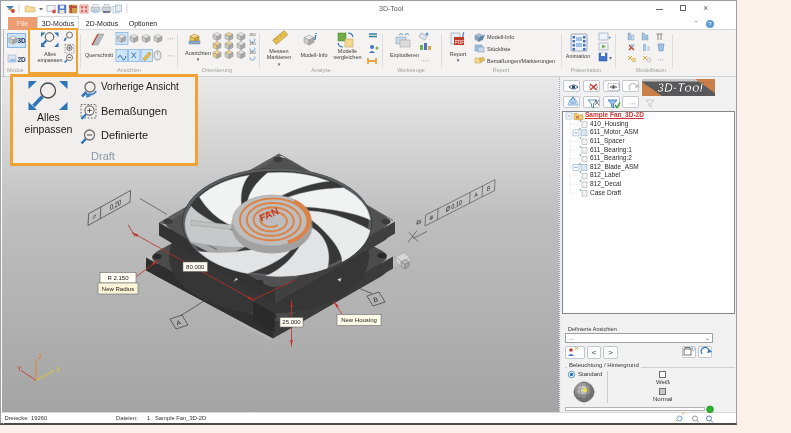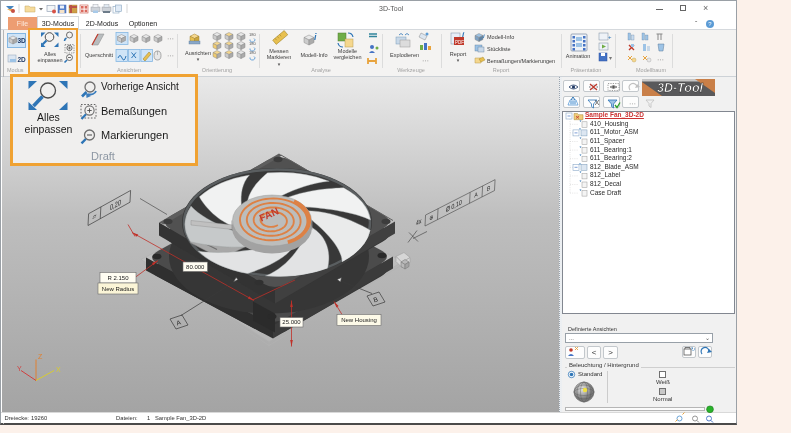--- a/index.html
+++ b/index.html
@@ -598,15 +598,15 @@
         <line x1="88.5" y1="106.8" x2="88.5" y2="111.2" stroke="#4a4a4a" stroke-width="0.9"></line>
 <line x1="85" y1="112.8" x2="80.5" y2="117.5" stroke="#2e75b6" stroke-width="2.2"></line>
 <circle cx="88.5" cy="133.5" r="5" fill="none" stroke="#6e6e6e" stroke-width="1.3"></circle>
         <line x1="86" y1="133.5" x2="91" y2="133.5" stroke="#4a4a4a" stroke-width="1"></line>
 <line x1="84.8" y1="137.5" x2="80.5" y2="141.8" stroke="#2e75b6" stroke-width="2.4"></line>
 </g>
     </svg>
  <div class="abs" style="left:20px;top:111px;width:55px;text-align:center;font-size:10.5px;color:#1a1a1a;line-height:11.5px;">Alles<br>einpassen</div>
  <div class="abs" style="left:100px;top:80px;font-size:10px;color:#1a1a1a;">Vorherige Ansicht</div>
  <div class="abs" style="left:100px;top:104px;font-size:11px;color:#1a1a1a;">Bemaßungen</div>
- <div class="abs" style="left:100px;top:128px;font-size:11px;color:#1a1a1a;">Markierungen</div>
+ <div class="abs" style="left:100px;top:128px;font-size:11px;color:#1a1a1a;">Definierte</div>
  <div class="abs" style="left:87px;top:148.5px;width:30px;text-align:center;font-size:11px;color:#8d97a3;">Draft</div>
 </div>
 
 </body></html>

